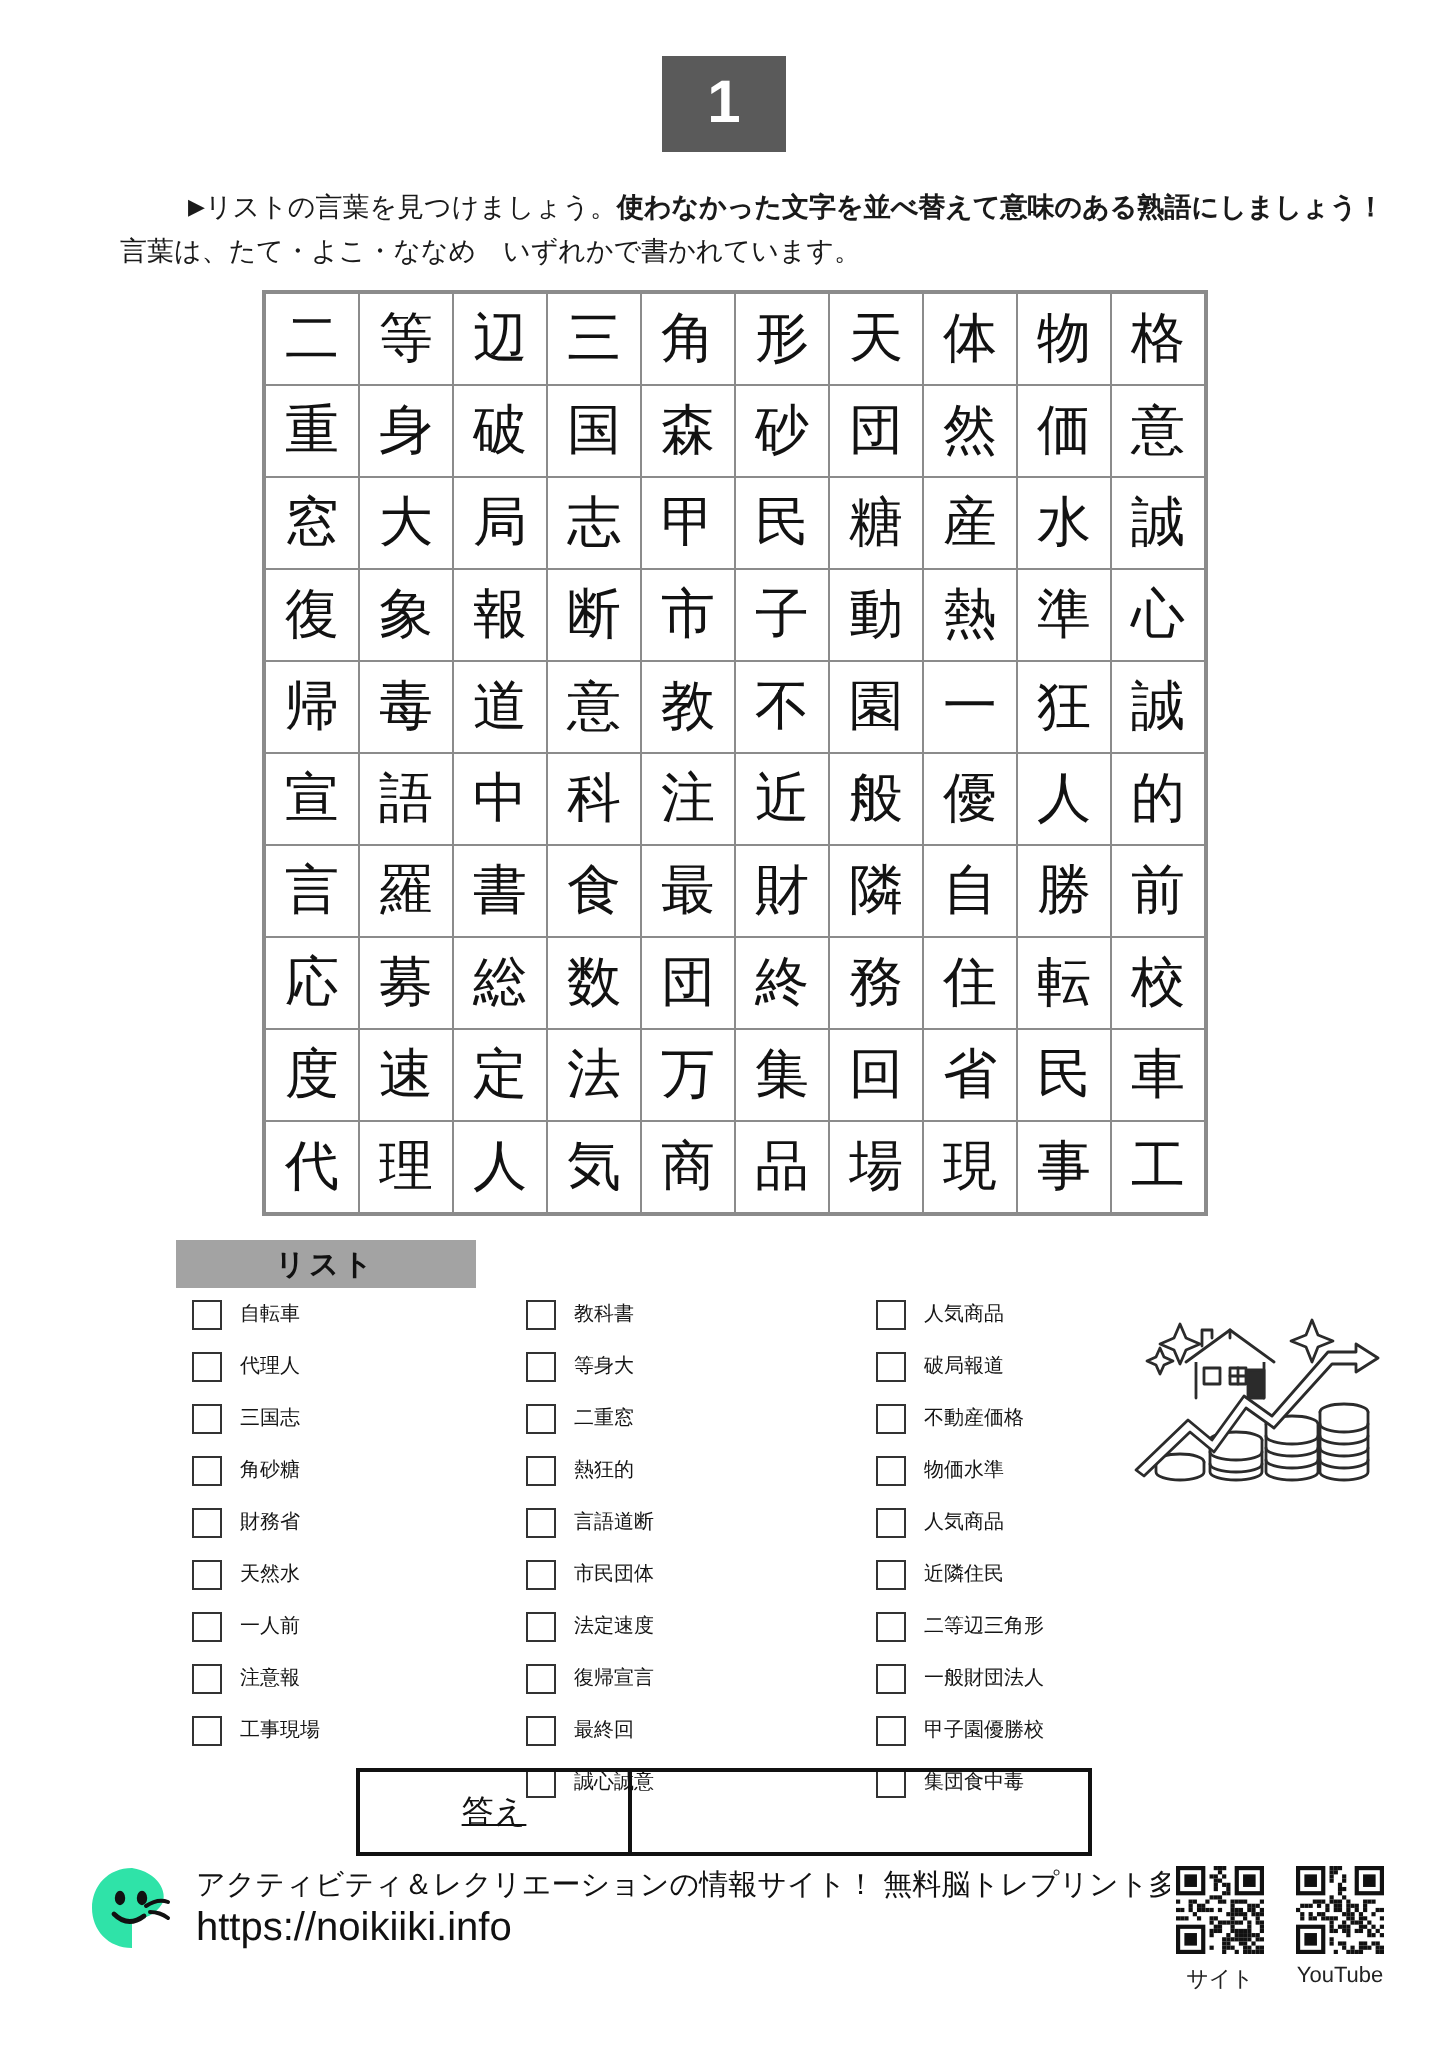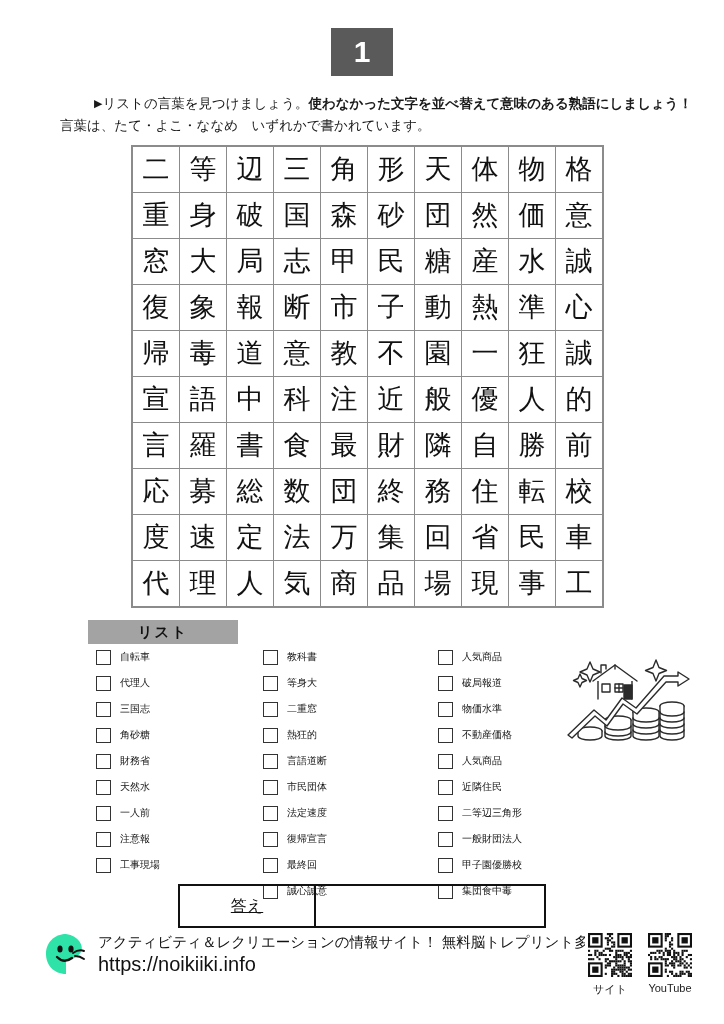--- a/index.html
+++ b/index.html
@@ -430,25 +430,25 @@
   <div class="list-item">
         <span class="chk"></span>
         <span>人気商品</span>
       </div>
       <div class="list-item">
         <span class="chk"></span>
         <span>破局報道</span>
       </div>
       <div class="list-item">
         <span class="chk"></span>
+        <span>不動産価格</span>
+      </div>
+      <div class="list-item">
+        <span class="chk"></span>
         <span>物価水準</span>
-      </div>
-      <div class="list-item">
-        <span class="chk"></span>
-        <span>不動産価格</span>
       </div>
       <div class="list-item">
         <span class="chk"></span>
         <span>人気商品</span>
       </div>
       <div class="list-item">
         <span class="chk"></span>
         <span>近隣住民</span>
       </div>
       <div class="list-item">

